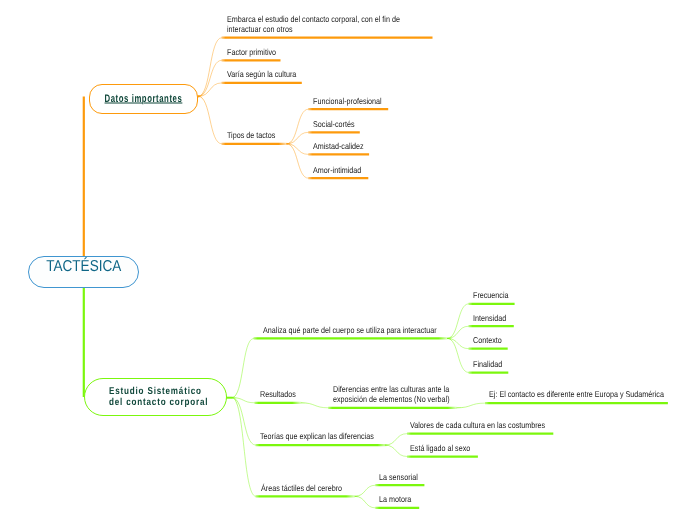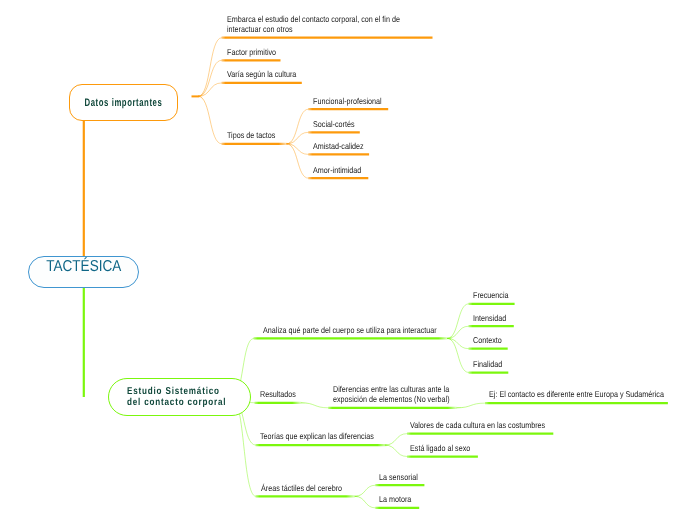--- a/index.html
+++ b/index.html
@@ -14,21 +14,21 @@
   .root-node{position:absolute;box-sizing:border-box;border:1.3px solid #3f95d0;border-radius:18px;
              background:#fdfefe;display:flex;align-items:flex-start;justify-content:center;}
   .root-node > span{color:#0f6686;font-size:15.8px;white-space:pre;
              transform:scaleX(0.857) translateY(0.8px);transform-origin:center;}
   .br-node{position:absolute;box-sizing:border-box;border-radius:18px;background:#fff;
            color:#11483b;font-weight:bold;display:flex;align-items:center;
            justify-content:center;text-align:center;}
   .br-node > span{white-space:pre;display:inline-block;transform-origin:center;}
   #n-datos > span{font-size:11px;letter-spacing:0.8px;transform:scaleX(0.706) translate(0.5px,0.5px);
                   line-height:13px;}
-  #n-estudio{justify-content:flex-end;padding-left:31px;margin-left:24px;}
+  #n-estudio{justify-content:center;padding-left:31px;}
   #n-estudio > span{font-size:10px;letter-spacing:1.0px;
                     transform:scaleX(0.81) translateY(0.8px);transform-origin:left center;
                     line-height:10.8px;text-align:left;}
 </style>
 </head>
 <body>
 
 <div id="stage">
   <svg id="wires" viewBox="0 0 696 520" xmlns="http://www.w3.org/2000/svg">
       <defs>
@@ -306,21 +306,21 @@
       <path d="M 83.8 96.5 L 83.8 256" fill="none" stroke="#fd9a0c" stroke-width="2.2" stroke-linecap="butt"></path>
       <path d="M 83.8 288 L 83.8 397" fill="none" stroke="#7bf70d" stroke-width="2.2" stroke-linecap="butt"></path>
       <path d="M 191.5 96.4 L 199.2 96.4" fill="none" stroke="#fd9a0c" stroke-width="2" stroke-linecap="butt"></path>
       <path d="M 226 397.7 L 232.6 397.7" fill="none" stroke="#7bf70d" stroke-width="2" stroke-linecap="butt"></path>
     </svg>
 
   <div class="root-node" style="left:28px;top:256px;width:111px;height:32px;">
     <span>TACTÉSICA</span>
   </div>
 
-  <div class="br-node" id="n-datos" style="left:69px;top:83.6px;width:108.8px;height:37px;border:1.45px solid #fd9a0c;border-radius:13px;">
+  <div class="br-node" id="n-datos" style="left:89px;top:83.6px;width:108.8px;height:30px;border:1.45px solid #fd9a0c;border-radius:13px;text-decoration:underline;">
     <span>Datos importantes</span>
   </div>
 
   <div class="br-node" id="n-estudio" style="left:83.7px;top:378.3px;width:142.9px;height:37.9px;border:1.45px solid #7bf70d;border-radius:19px;">
     <span>Estudio Sistemático
 del contacto corporal</span>
   </div>
 <div class="leaf" style="left: 226.5px; top: 13.8px;">Embarca el estudio del contacto corporal, con el fin de
 interactuar con otros</div>
     <div class="leaf" style="left: 226.5px; top: 46.6px;">Factor primitivo</div>

